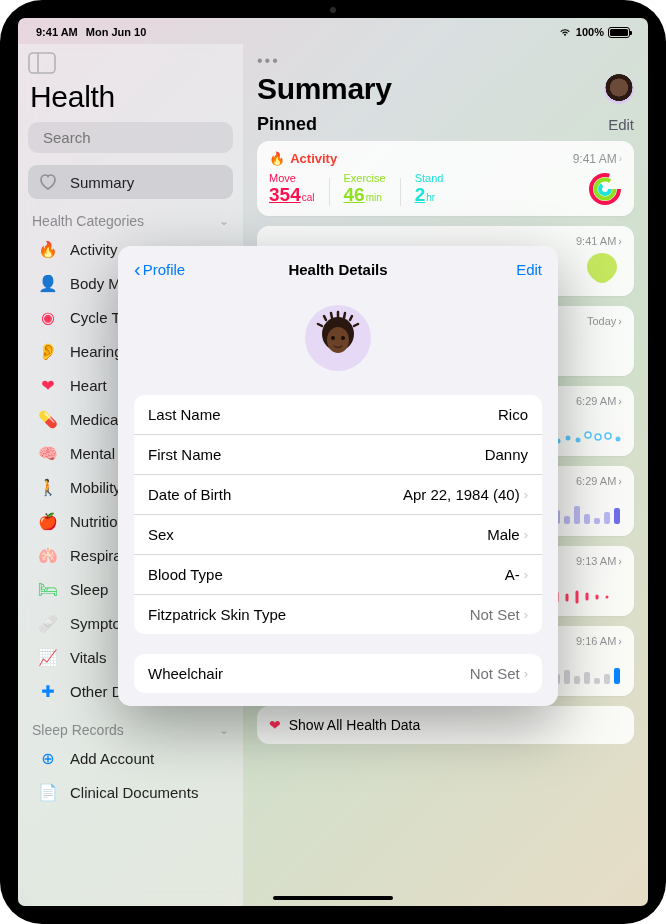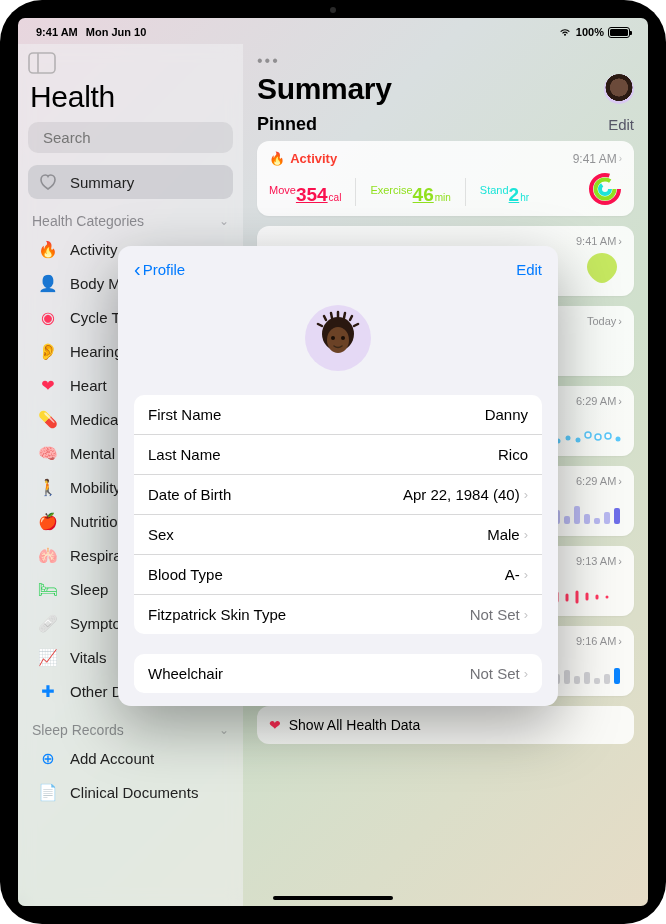--- a/index.html
+++ b/index.html
@@ -45,21 +45,21 @@
 .pinned-row { display: flex; justify-content: space-between; align-items: baseline; margin: 2px 0 6px; }
 .pinned-label { font-size: 18px; font-weight: 700; }
 .edit-link { font-size: 15px; color: #556; }
 
 .card { background: rgba(255,255,255,0.85); border-radius: 12px; padding: 10px 12px; margin-bottom: 10px; box-shadow: 0 1px 2px rgba(0,0,0,0.04); }
 .card-header { display: flex; justify-content: space-between; align-items: center; font-size: 13px; margin-bottom: 6px; }
 .card-title { font-weight: 600; display: flex; align-items: center; gap: 5px; }
 .card-time { color: rgba(60,60,67,0.55); font-size: 12px; display: flex; align-items: center; gap: 2px; }
 .card-time .ch { font-size: 10px; opacity: 0.6; }
 .activity-row { display: flex; gap: 14px; align-items: flex-end; }
-.activity-col { display: flex; flex-direction: row; }
+.activity-col { display: flex; flex-direction: column; }
 .act-label { font-size: 11px; font-weight: 500; }
 .act-val { font-size: 19px; font-weight: 700; text-decoration: underline; }
 .act-unit { font-size: 10px; font-weight: 500; margin-left: 1px; }
 .act-move { color: #fa114f; }
 .act-ex { color: #91e01f; }
 .act-stand { color: #1de4d8; }
 .act-divider { width: 1px; height: 28px; background: rgba(0,0,0,0.1); }
 .rings { width: 34px; height: 34px; margin-left: auto; }
 
 .mini-card { background: rgba(255,255,255,0.85); border-radius: 12px; padding: 10px 12px; margin-bottom: 10px; height: 70px; position: relative; box-shadow: 0 1px 2px rgba(0,0,0,0.04); }
@@ -388,20 +388,21 @@
         </div>
       </div>
     </div>
 
     <div class="modal">
       <div class="modal-nav" style="position:relative">
         <div class="modal-back">
           <span class="bch">‹</span>
           <span>Profile</span>
         </div>
+        <div class="modal-title">Health Details</div>
         <div class="modal-edit">Edit</div>
       </div>
 
       <div class="modal-avatar-wrap">
         <div class="modal-avatar">
           <svg class="memoji" viewBox="0 0 56 56">
             <circle cx="28" cy="28" r="28" fill="#e5d9f5"></circle>
             <ellipse cx="28" cy="24" rx="16" ry="17" fill="#2a1810"></ellipse>
             <ellipse cx="28" cy="30" rx="11" ry="13" fill="#6b4226"></ellipse>
             <circle cx="23" cy="28" r="2" fill="#1a0f08"></circle>
@@ -415,26 +416,26 @@
                 <line x1="40" y1="10" x2="42" y2="6"></line>
               <line x1="12" y1="16" x2="8" y2="14"></line>
                 <line x1="44" y1="16" x2="48" y2="14"></line>
             </g>
           </svg>
         </div>
       </div>
 
       <div class="form-group">
         <div class="form-row">
+            <span class="form-label">Last Name</span>
+            <span class="form-value dark">Rico</span>
+          </div>
+        <div class="form-row">
             <span class="form-label">First Name</span>
             <span class="form-value dark">Danny</span>
-          </div>
-        <div class="form-row">
-            <span class="form-label">Last Name</span>
-            <span class="form-value dark">Rico</span>
           </div>
         <div class="form-row">
             <span class="form-label">Date of Birth</span>
             <span class="form-value dark">
               <span>Apr 22, 1984 (40)</span>
               <span class="form-chev">›</span>
             </span>
           </div>
         <div class="form-row">
             <span class="form-label">Sex</span>

